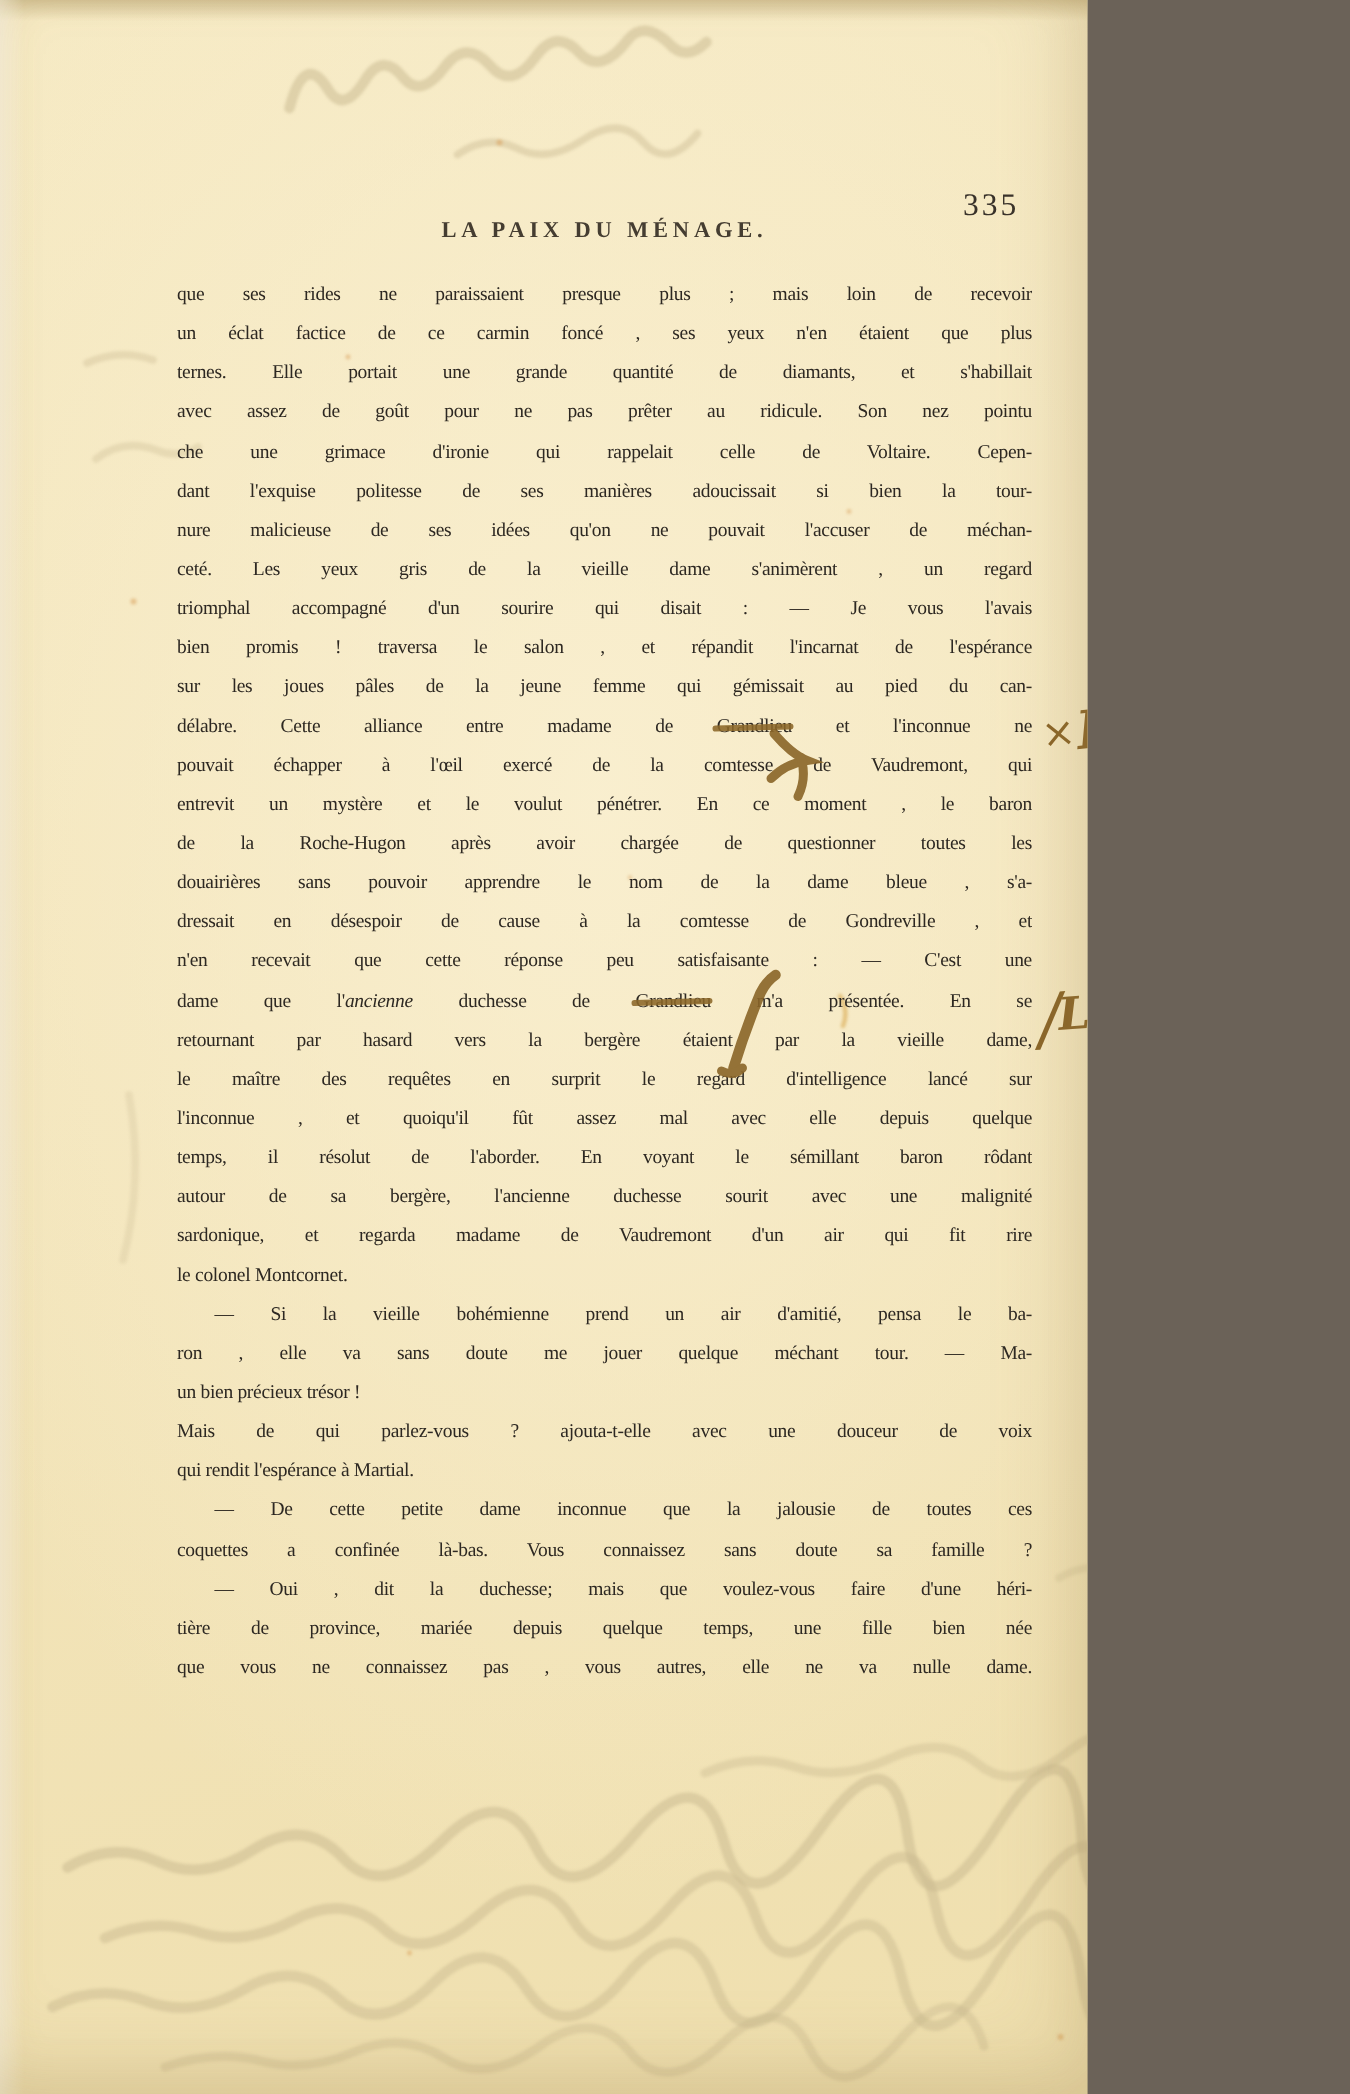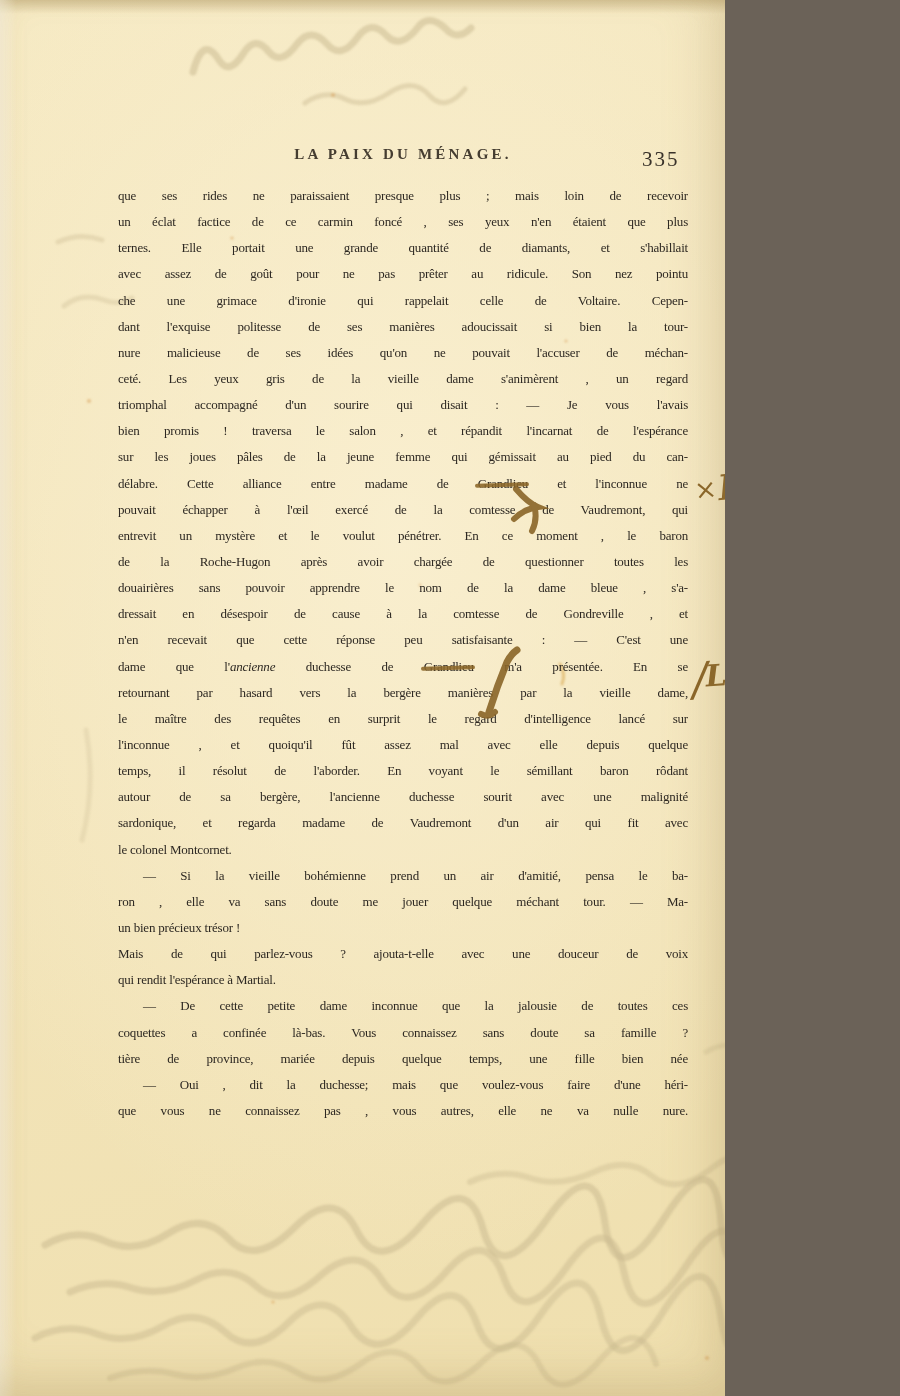--- a/index.html
+++ b/index.html
@@ -14,21 +14,21 @@
   
   .edge-top{position:absolute;left:0;top:0;width:100%;height:14px;
     background:linear-gradient(to bottom,rgba(186,164,112,.55),rgba(186,164,112,0));}
   .edge-left{position:absolute;left:0;top:0;width:16px;height:100%;
     background:linear-gradient(to right,rgba(255,251,238,.55),rgba(255,251,238,0));}
   .vignette{position:absolute;inset:0;pointer-events:none;
     box-shadow:inset -18px -22px 48px rgba(160,135,80,.18), inset 0 -10px 30px rgba(160,135,80,.12);}
   
   .running-head{position:absolute;left:118px;top:146px;width:570px;text-align:center;
     font-size:15px;font-weight:bold;letter-spacing:3.2px;color:#453d31;}
-  .page-num{position:absolute;left:642px;top:147px;font-size:21px;letter-spacing:2px;color:#39322a;}
+  .page-num{position:absolute;left:642px;top:124px;font-size:21px;letter-spacing:2px;color:#39322a;}
   
   .text-block{position:absolute;left:118px;top:183px;width:570px;overflow:hidden;}
   .line{height:26.15px;line-height:26.15px;font-size:13px;letter-spacing:-0.2px;
     text-align:justify;text-align-last:justify;white-space:nowrap;}
   .line.indent{padding-left:25px;}
   .line.short{text-align-last:left;font-family:Liberation Serif, serif;}
   .italic{font-style:italic;}
   .strike{position:relative;}
   .strike::after{content:"";position:absolute;left:-3px;right:-1px;top:47%;height:4px;
     background:rgba(139,102,40,.88);border-radius:3px;transform:rotate(-1.6deg);}
@@ -99,37 +99,37 @@
       <div class="line"><span>bien promis ! traversa le salon , et répandit l'incarnat de l'espérance</span></div>
       <div class="line"><span>sur les joues pâles de la jeune femme qui gémissait au pied du can-</span></div>
       <div class="line"><span>délabre. Cette alliance entre madame de </span><span class="strike">Grandlieu</span><span> et l'inconnue ne</span></div>
       <div class="line"><span>pouvait échapper à l'œil exercé de la comtesse de Vaudremont, qui</span></div>
       <div class="line"><span>entrevit un mystère et le voulut pénétrer. En ce moment , le baron</span></div>
       <div class="line"><span>de la Roche-Hugon après avoir chargée de questionner toutes les</span></div>
       <div class="line"><span>douairières sans pouvoir apprendre le nom de la dame bleue , s'a-</span></div>
       <div class="line"><span>dressait en désespoir de cause à la comtesse de Gondreville , et</span></div>
       <div class="line"><span>n'en recevait que cette réponse peu satisfaisante : — C'est une</span></div>
       <div class="line"><span>dame que l'</span><span class="italic">ancienne</span><span> duchesse de </span><span class="strike">Grandlieu</span><span> m'a présentée. En se</span></div>
-      <div class="line"><span>retournant par hasard vers la bergère manières par la vieille dame,</span></div>
+      <div class="line"><span>retournant par hasard vers la bergère étaient par la vieille dame,</span></div>
       <div class="line"><span>le maître des requêtes en surprit le regard d'intelligence lancé sur</span></div>
       <div class="line"><span>l'inconnue , et quoiqu'il fût assez mal avec elle depuis quelque</span></div>
       <div class="line"><span>temps, il résolut de l'aborder. En voyant le sémillant baron rôdant</span></div>
       <div class="line"><span>autour de sa bergère, l'ancienne duchesse sourit avec une malignité</span></div>
-      <div class="line"><span>sardonique, et regarda madame de Vaudremont d'un air qui fit avec</span></div>
+      <div class="line"><span>sardonique, et regarda madame de Vaudremont d'un air qui fit rire</span></div>
       <div class="line short"><span>le colonel Montcornet.</span></div>
       <div class="line indent"><span>— Si la vieille bohémienne prend un air d'amitié, pensa le ba-</span></div>
       <div class="line"><span>ron , elle va sans doute me jouer quelque méchant tour. — Ma-</span></div>
       <div class="line short"><span>un bien précieux trésor !</span></div>
       <div class="line"><span>Mais de qui parlez-vous ? ajouta-t-elle avec une douceur de voix</span></div>
       <div class="line short"><span>qui rendit l'espérance à Martial.</span></div>
       <div class="line indent"><span>— De cette petite dame inconnue que la jalousie de toutes ces</span></div>
       <div class="line"><span>coquettes a confinée là-bas. Vous connaissez sans doute sa famille ?</span></div>
+      <div class="line indent"><span>— Oui , dit la duchesse; mais que voulez-vous faire d'une héri-</span></div>
       <div class="line"><span>tière de province, mariée depuis quelque temps, une fille bien née</span></div>
-      <div class="line indent"><span>— Oui , dit la duchesse; mais que voulez-vous faire d'une héri-</span></div>
-      <div class="line"><span>que vous ne connaissez pas , vous autres, elle ne va nulle nure.</span></div>
+      <div class="line"><span>que vous ne connaissez pas , vous autres, elle ne va nulle dame.</span></div>
     </div>
 
   <div class="hand ann1">
     <span class="mark">×</span><span>Lan-</span>
     <span class="row2">sac</span>
   </div>
 
   <div class="hand ann2">
     <span class="mark">/</span><span>Lansac</span>
   </div>

